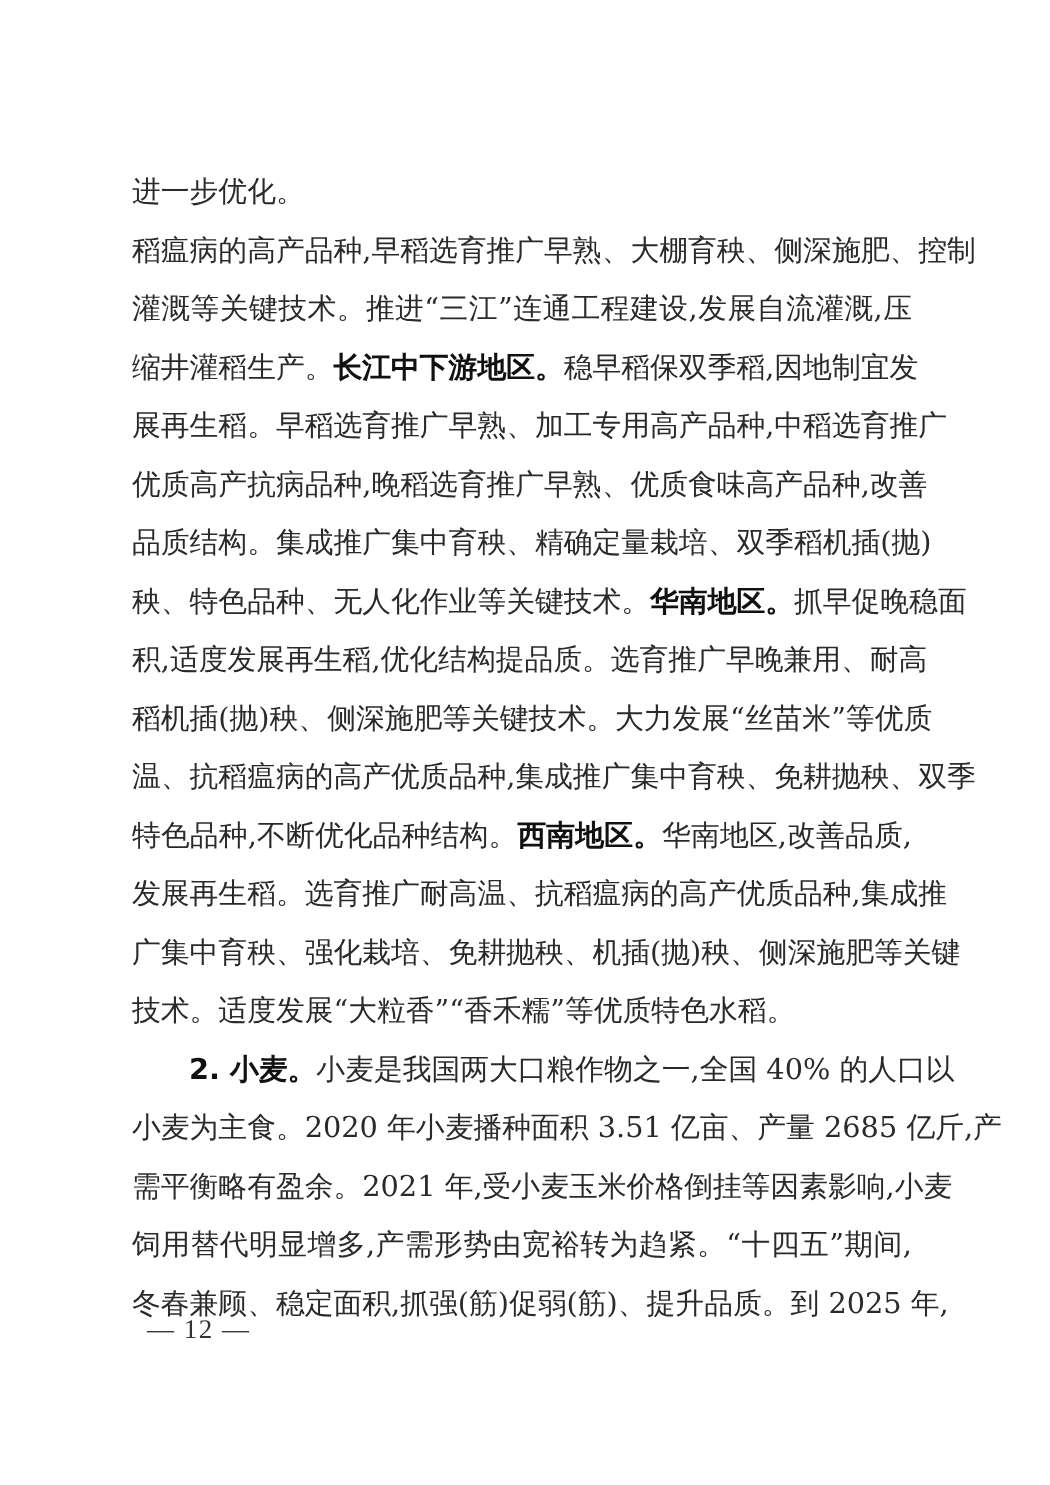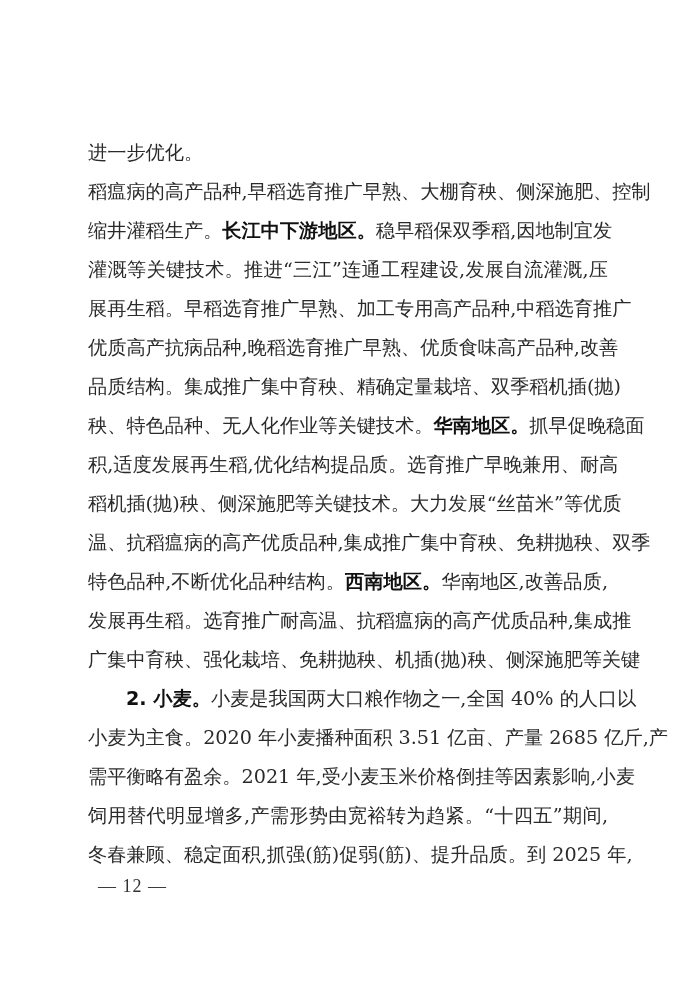--- a/index.html
+++ b/index.html
@@ -13,21 +13,20 @@
       position: relative;
       overflow: hidden;
       font-family: "DejaVu Serif", "Liberation Serif", serif;
       color: #2a2a2a;
     }
     .page {
       position: absolute;
       left: 88px;
       top: 112px;
       width: 520px;
-      margin-top: 25px;
     }
     .line {
       height: 39px;
       line-height: 32px;
       font-size: 19.2px;
       white-space: nowrap;
       text-align: justify;
       text-align-last: justify;
       letter-spacing: 0px;
     }
@@ -54,23 +53,23 @@
   </style>
 </head>
 <body>
 
 <div class="page">
   <div class="line last"><span>进一步优化。</span></div>
 
 
   <div class="line"><span>稻瘟病的高产品种,早稻选育推广早熟、大棚育秧、侧深施肥、控制</span></div>
 
+  <div class="line"><span>灌溉等关键技术。推进“三江”连通工程建设,发展自流灌溉,压</span></div>
+
   <div class="line"><span>缩井灌稻生产。</span><span class="b">长江中下游地区。</span><span>稳早稻保双季稻,因地制宜发</span></div>
-
-  <div class="line"><span>灌溉等关键技术。推进“三江”连通工程建设,发展自流灌溉,压</span></div>
 
   <div class="line"><span>展再生稻。早稻选育推广早熟、加工专用高产品种,中稻选育推广</span></div>
 
   <div class="line"><span>优质高产抗病品种,晚稻选育推广早熟、优质食味高产品种,改善</span></div>
 
   <div class="line"><span>品质结构。集成推广集中育秧、精确定量栽培、双季稻机插(抛)</span></div>
 
   <div class="line"><span>秧、特色品种、无人化作业等关键技术。</span><span class="b">华南地区。</span><span>抓早促晚稳面</span></div>
 
   <div class="line"><span>积,适度发展再生稻,优化结构提品质。选育推广早晚兼用、耐高</span></div>
@@ -78,20 +77,21 @@
   <div class="line"><span>稻机插(抛)秧、侧深施肥等关键技术。大力发展“丝苗米”等优质</span></div>
 
   <div class="line"><span>温、抗稻瘟病的高产优质品种,集成推广集中育秧、免耕抛秧、双季</span></div>
 
   <div class="line"><span>特色品种,不断优化品种结构。</span><span class="b">西南地区。</span><span>华南地区,改善品质,</span></div>
 
   <div class="line"><span>发展再生稻。选育推广耐高温、抗稻瘟病的高产优质品种,集成推</span></div>
 
   <div class="line"><span>广集中育秧、强化栽培、免耕抛秧、机插(抛)秧、侧深施肥等关键</span></div>
 
+  <div class="line last"><span>技术。适度发展“大粒香”“香禾糯”等优质特色水稻。</span></div>
 
   <div class="line indent"><span class="b">2. 小麦。</span><span>小麦是我国两大口粮作物之一,全国 40% 的人口以</span></div>
 
   <div class="line"><span>小麦为主食。2020 年小麦播种面积 3.51 亿亩、产量 2685 亿斤,产</span></div>
 
   <div class="line"><span>需平衡略有盈余。2021 年,受小麦玉米价格倒挂等因素影响,小麦</span></div>
 
   <div class="line"><span>饲用替代明显增多,产需形势由宽裕转为趋紧。“十四五”期间,</span></div>
 
   <div class="line"><span>冬春兼顾、稳定面积,抓强(筋)促弱(筋)、提升品质。到 2025 年,</span></div>

